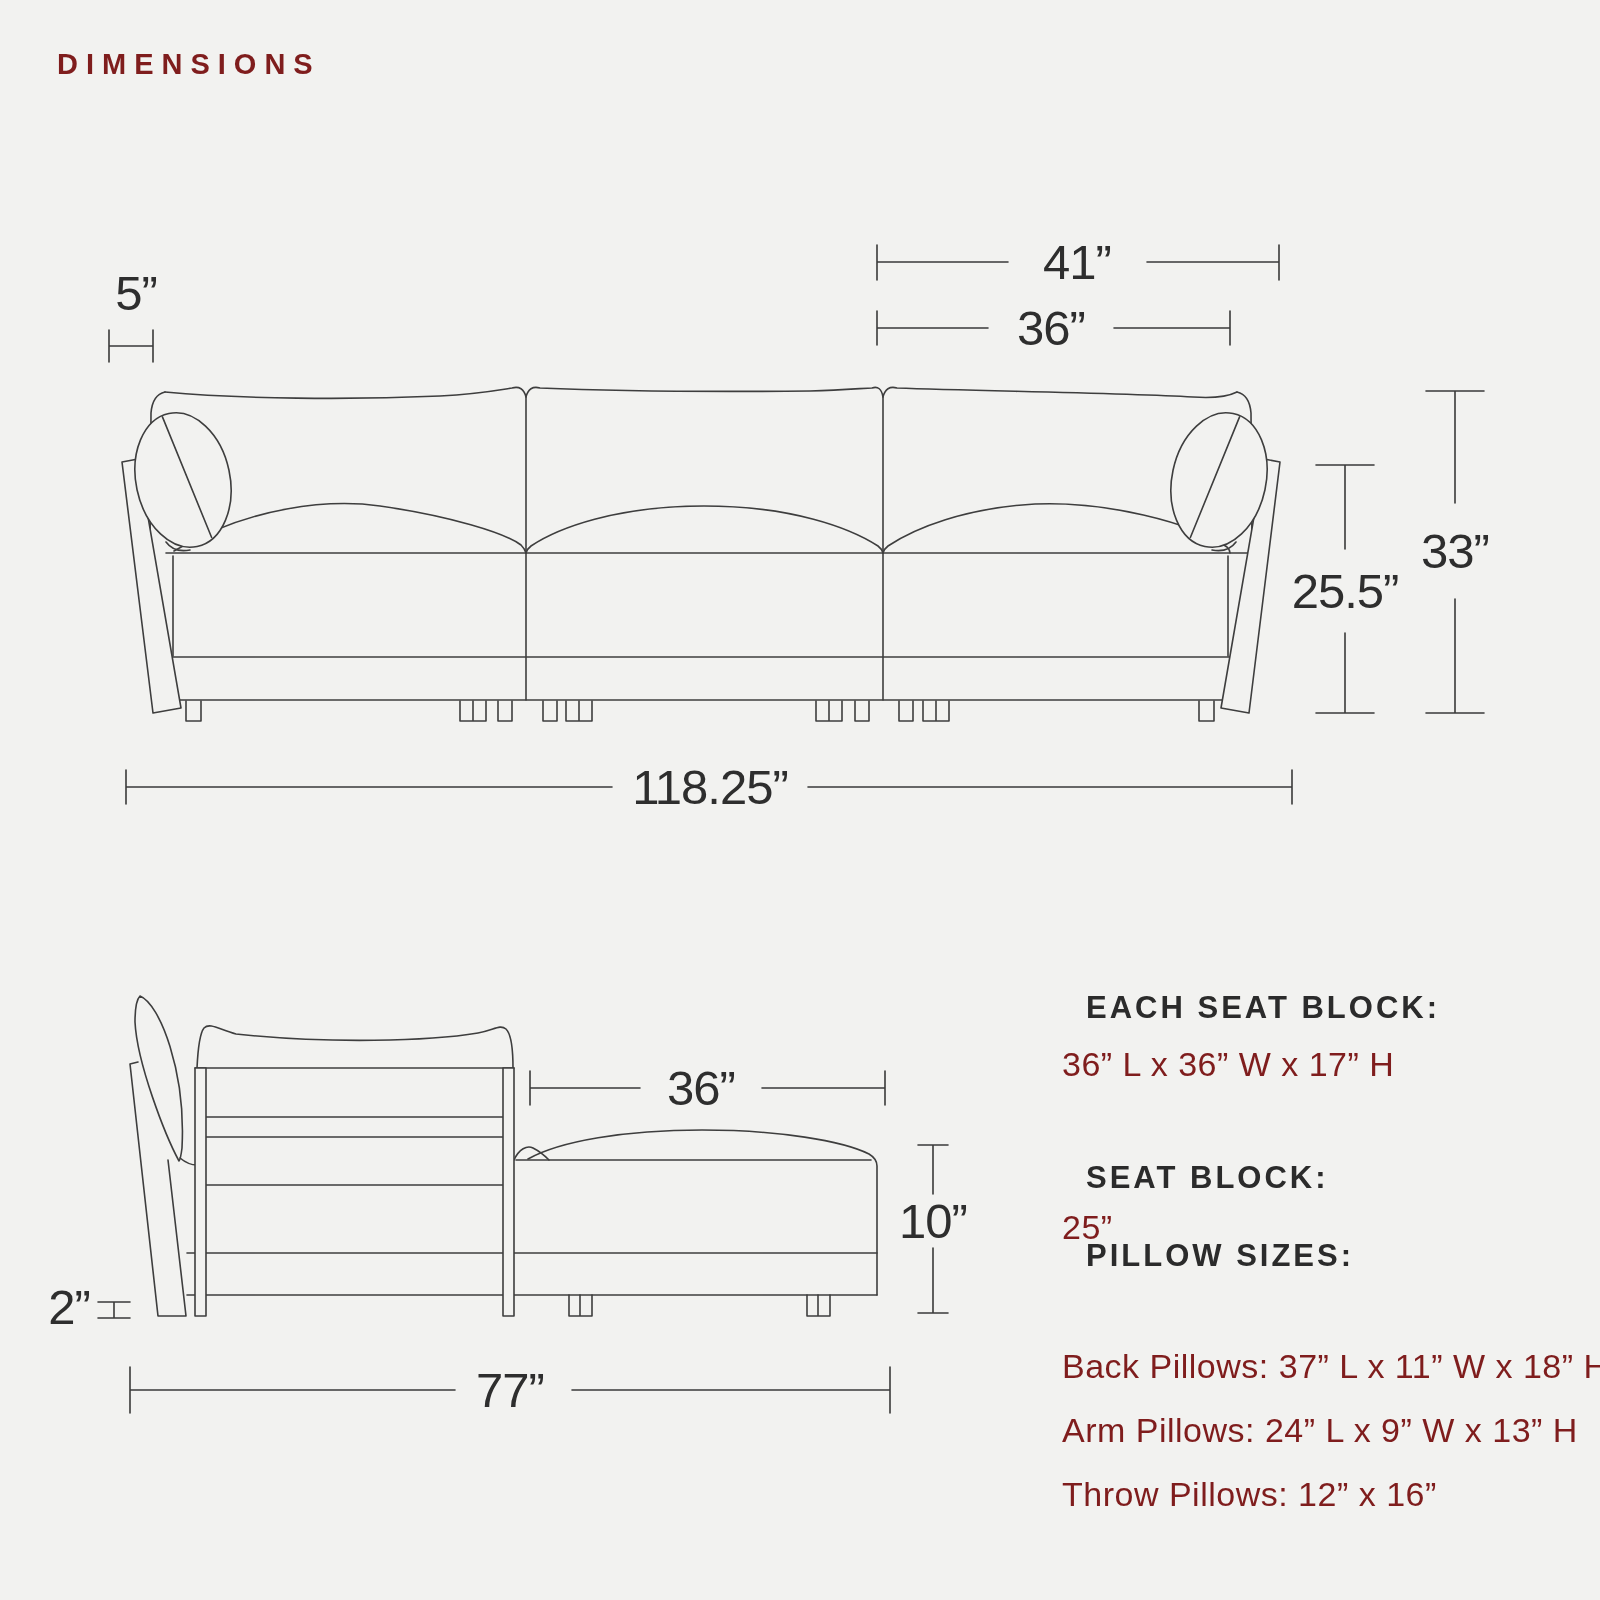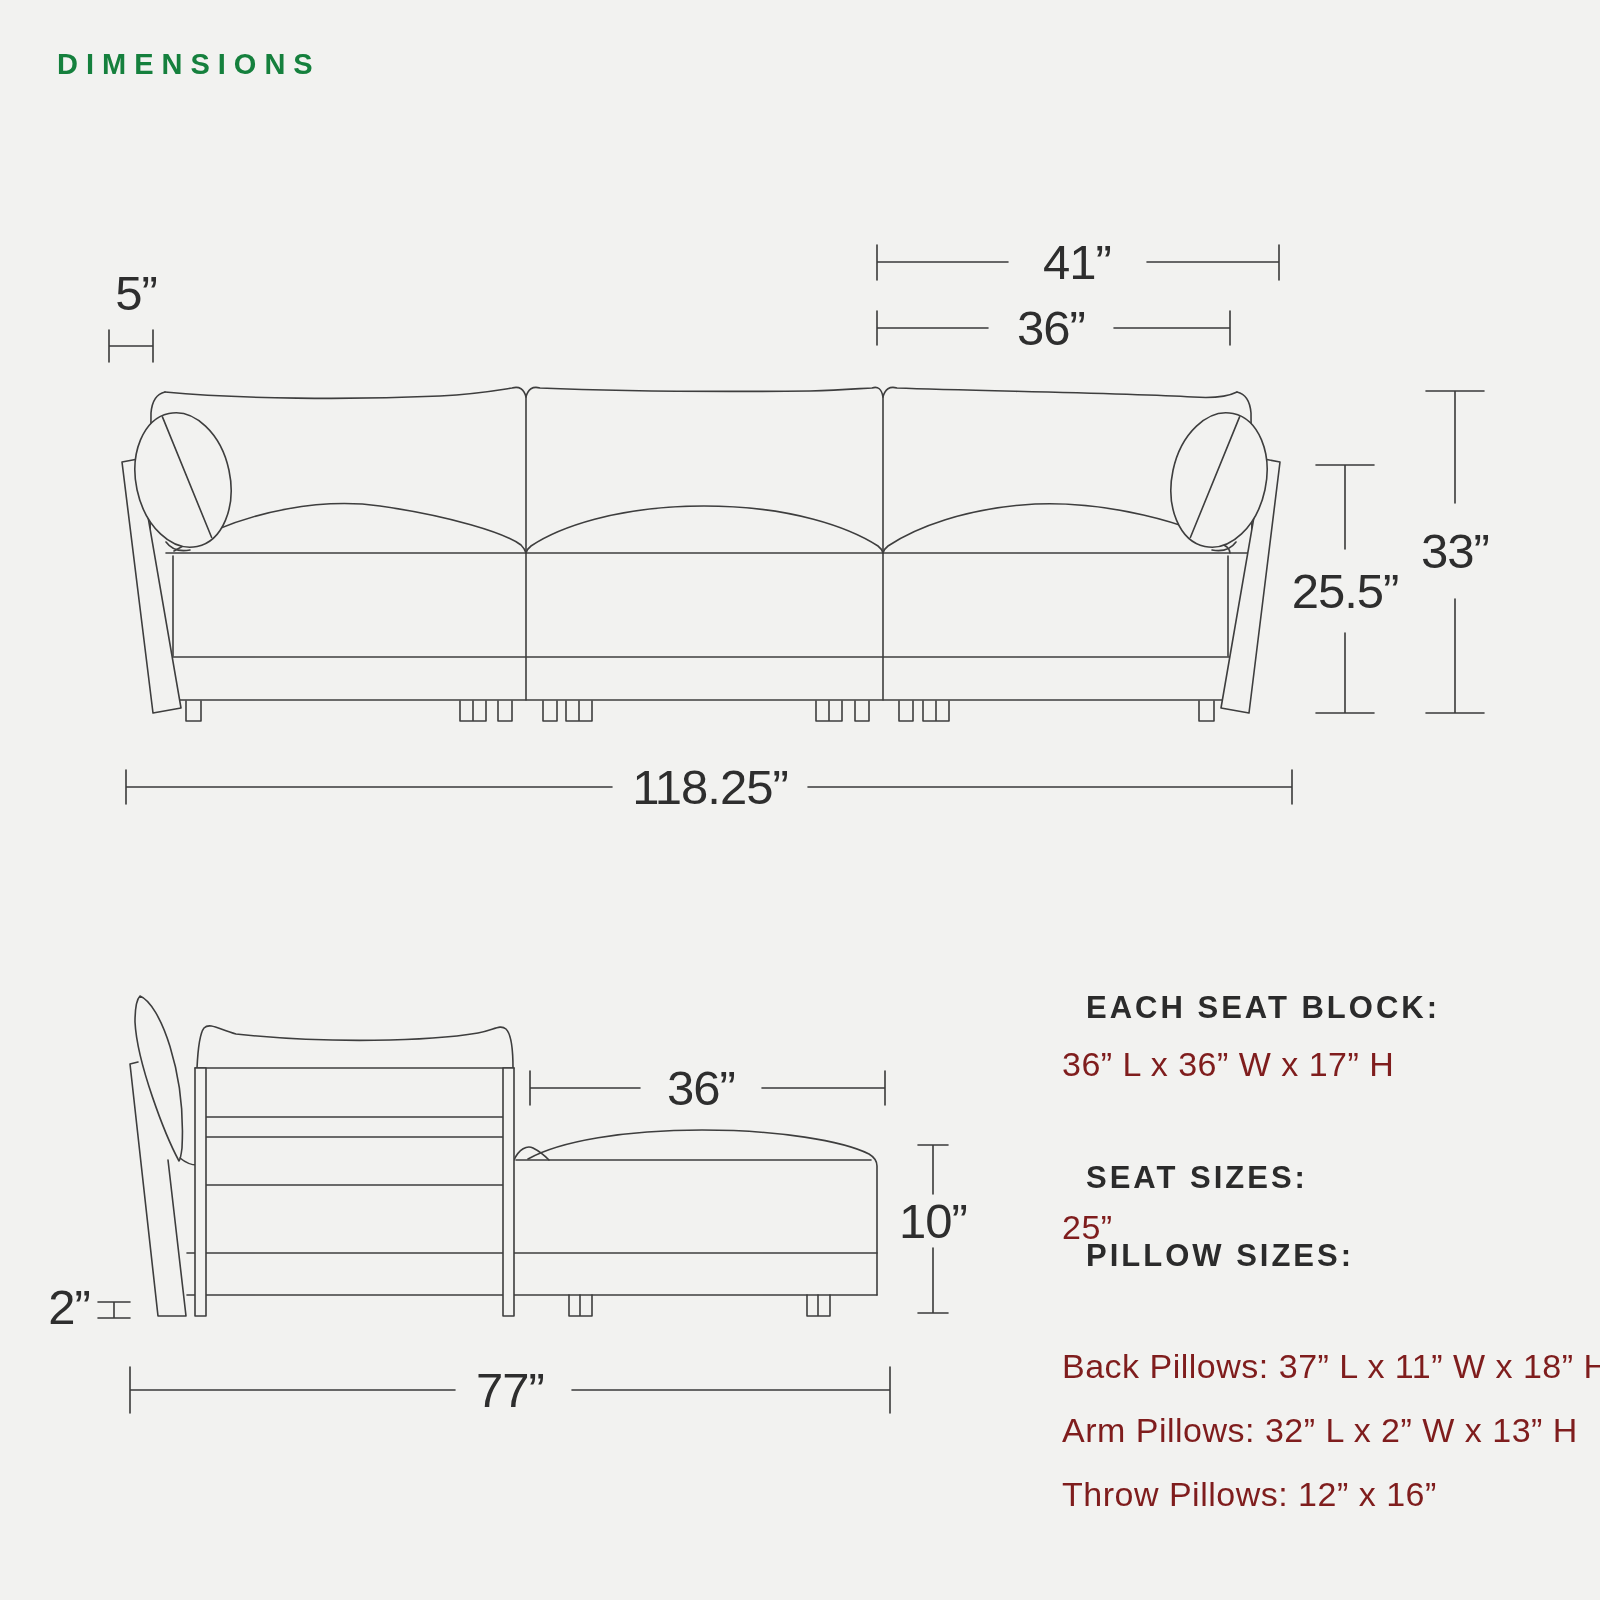--- a/index.html
+++ b/index.html
@@ -7,21 +7,21 @@
     position:relative;
     width:1600px;height:1600px;
     background:#f2f2f0;
     font-family:"Liberation Sans", sans-serif;
     overflow:hidden;
   }
   svg{position:absolute;left:0;top:0;}
   .title{
     position:absolute;left:57px;top:48px;
     font-size:29px;font-weight:bold;letter-spacing:8px;
-    color:#15803d;
+    color:#7f1d1d;
   }
   .dim-label{
     position:absolute;
     transform:translate(-50%,-50%);
     font-size:49px;font-weight:400;letter-spacing:-1px;
     color:#2e2e2e;white-space:nowrap;
   }
   .spec-heading{
     position:absolute;left:1062px;
     font-size:31px;font-weight:bold;letter-spacing:3px;
@@ -156,21 +156,21 @@
   <div class="dim-label" style="left:710px;top:787px">118.25”</div>
 
   <div class="dim-label" style="left:701px;top:1088px">36”</div>
   <div class="dim-label" style="left:933px;top:1221px">10”</div>
   <div class="dim-label" style="left:69px;top:1307px">2”</div>
   <div class="dim-label" style="left:510px;top:1390px">77”</div>
 
   <div class="spec-heading" style="top:990px">EACH SEAT BLOCK:</div>
   <div class="spec-line" style="top:1045px">36” L x 36” W x 17” H</div>
 
-  <div class="spec-heading" style="top:1160px">SEAT SIZES:</div>
+  <div class="spec-heading" style="top:1160px">SEAT BLOCK:</div>
   <div class="spec-line" style="top:1208px">25”</div>
 
   <div class="spec-heading" style="top:1238px">PILLOW SIZES:</div>
   <div class="spec-line" style="top:1347px">Back Pillows: 37” L x 11” W x 18” H</div>
-  <div class="spec-line" style="top:1411px">Arm Pillows: 32” L x 2” W x 13” H</div>
+  <div class="spec-line" style="top:1411px">Arm Pillows: 24” L x 9” W x 13” H</div>
   <div class="spec-line" style="top:1475px">Throw Pillows: 12” x 16”</div>
 
 </div>
 
 </body></html>

